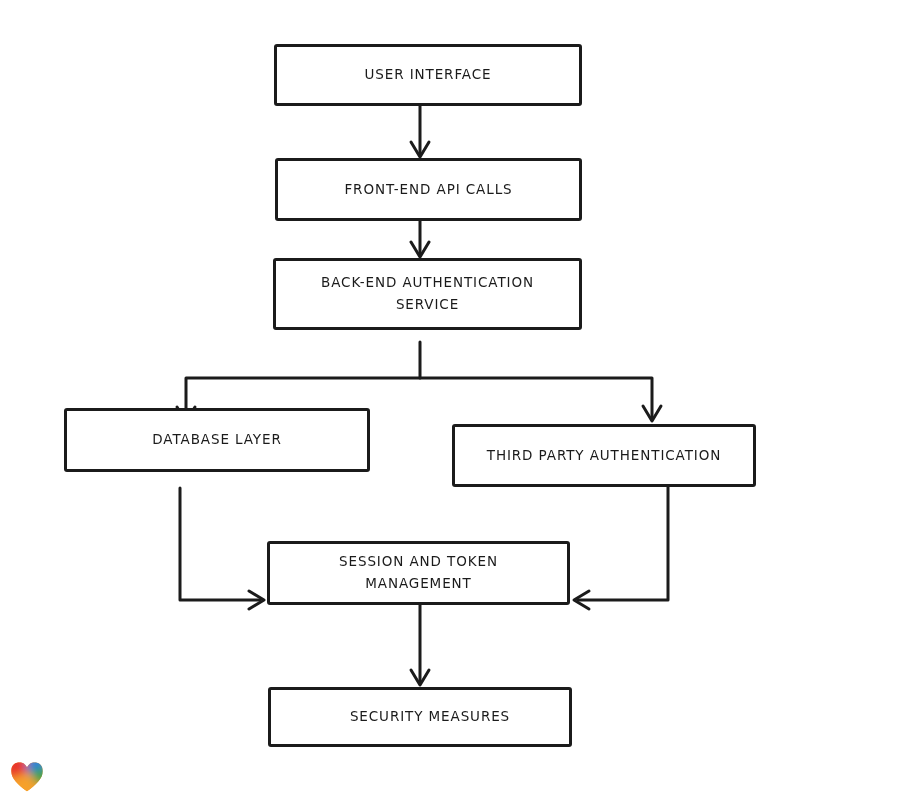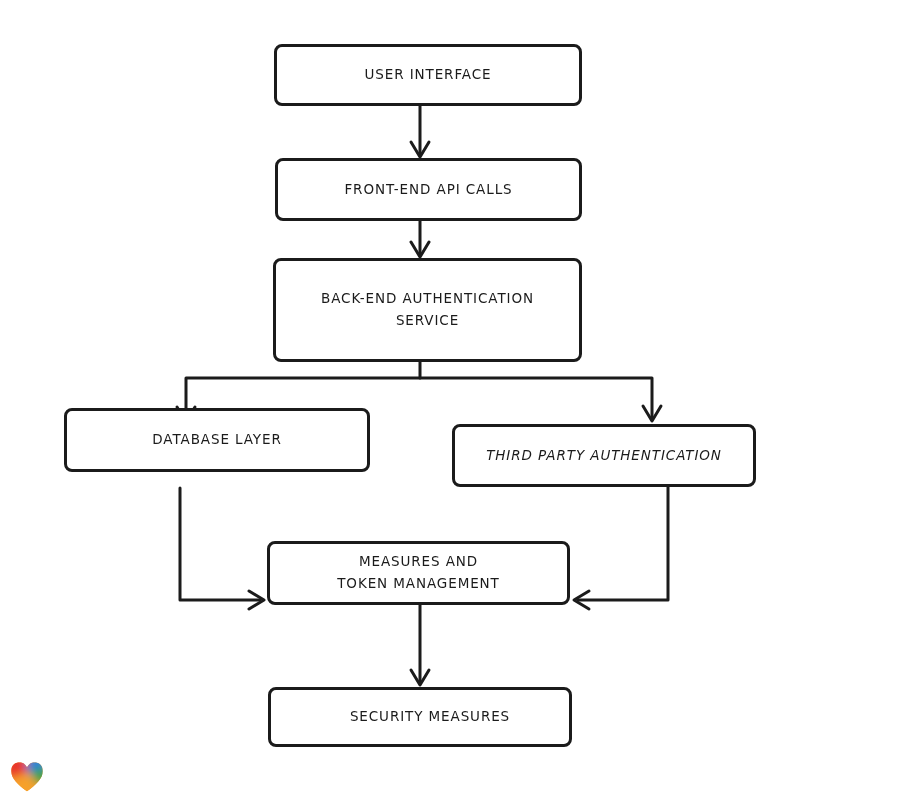--- a/index.html
+++ b/index.html
@@ -28,39 +28,39 @@
     stroke: var(--stroke, #1b1b1b);
     stroke-width: 3;
     stroke-linecap: round;
     stroke-linejoin: round;
     pointer-events: stroke;
   }
   .node {
     position: absolute;
     box-sizing: border-box;
     border: 3.2px solid var(--stroke, #1b1b1b);
-    border-radius: 8px;
+    border-radius: 3px;
     background: #ffffff;
     display: flex;
     align-items: center;
     justify-content: center;
     text-align: center;
     color: var(--stroke, #1b1b1b);
     font-size: 13.5px;
     letter-spacing: 0.9px;
     line-height: 1.6;
     cursor: default;
   }
   .node .label { display: inline-block; }
   .node-user-interface        { left: 274px; top: 44px;  width: 308px; height: 62px; }
   .node-front-end-api-calls   { left: 275px; top: 158px; width: 307px; height: 63px; }
-  .node-back-end-auth-service { left: 273px; top: 258px; width: 309px; height: 104px; }
+  .node-back-end-auth-service { left: 273px; top: 258px; width: 309px; height: 72px; }
   .node-back-end-auth-service .label { max-width: 245px; }
   .node-database-layer        { left: 64px;  top: 408px; width: 306px; height: 64px; }
-  .node-third-party-auth      { left: 452px; top: 424px; width: 304px; height: 63px; font-style: italic; }
+  .node-third-party-auth      { left: 452px; top: 424px; width: 304px; height: 63px; }
   .node-session-token-mgmt    { left: 267px; top: 541px; width: 303px; height: 64px; }
   .node-session-token-mgmt .label { max-width: 175px; }
   .node-security-measures     { left: 268px; top: 687px; width: 304px; height: 60px; padding-left: 20px; }
   .logo {
     position: absolute;
     left: 8px;
     top: 758px;
     width: 38px;
     height: 38px;
   }
@@ -121,21 +121,21 @@
 
   <div class="node node-database-layer">
     <span class="label">DATABASE LAYER</span>
   </div>
 
   <div class="node node-third-party-auth">
     <span class="label">THIRD PARTY AUTHENTICATION</span>
   </div>
 
   <div class="node node-session-token-mgmt">
-    <span class="label">MEASURES AND TOKEN MANAGEMENT</span>
+    <span class="label">SESSION AND TOKEN MANAGEMENT</span>
   </div>
 
   <div class="node node-security-measures">
     <span class="label">SECURITY MEASURES</span>
   </div>
 
   <svg class="logo" viewBox="0 0 36 36">
     <defs>
       <clipPath id="heartClip">
         <path d="M18 31.5 C9.5 25.5 3 19.3 3 12.2 C3 7.2 6.8 4 10.9 4 C13.9 4 16.5 5.8 18 8.8 C19.5 5.8 22.1 4 25.1 4 C29.2 4 33 7.2 33 12.2 C33 19.3 26.5 25.5 18 31.5 Z"></path>

